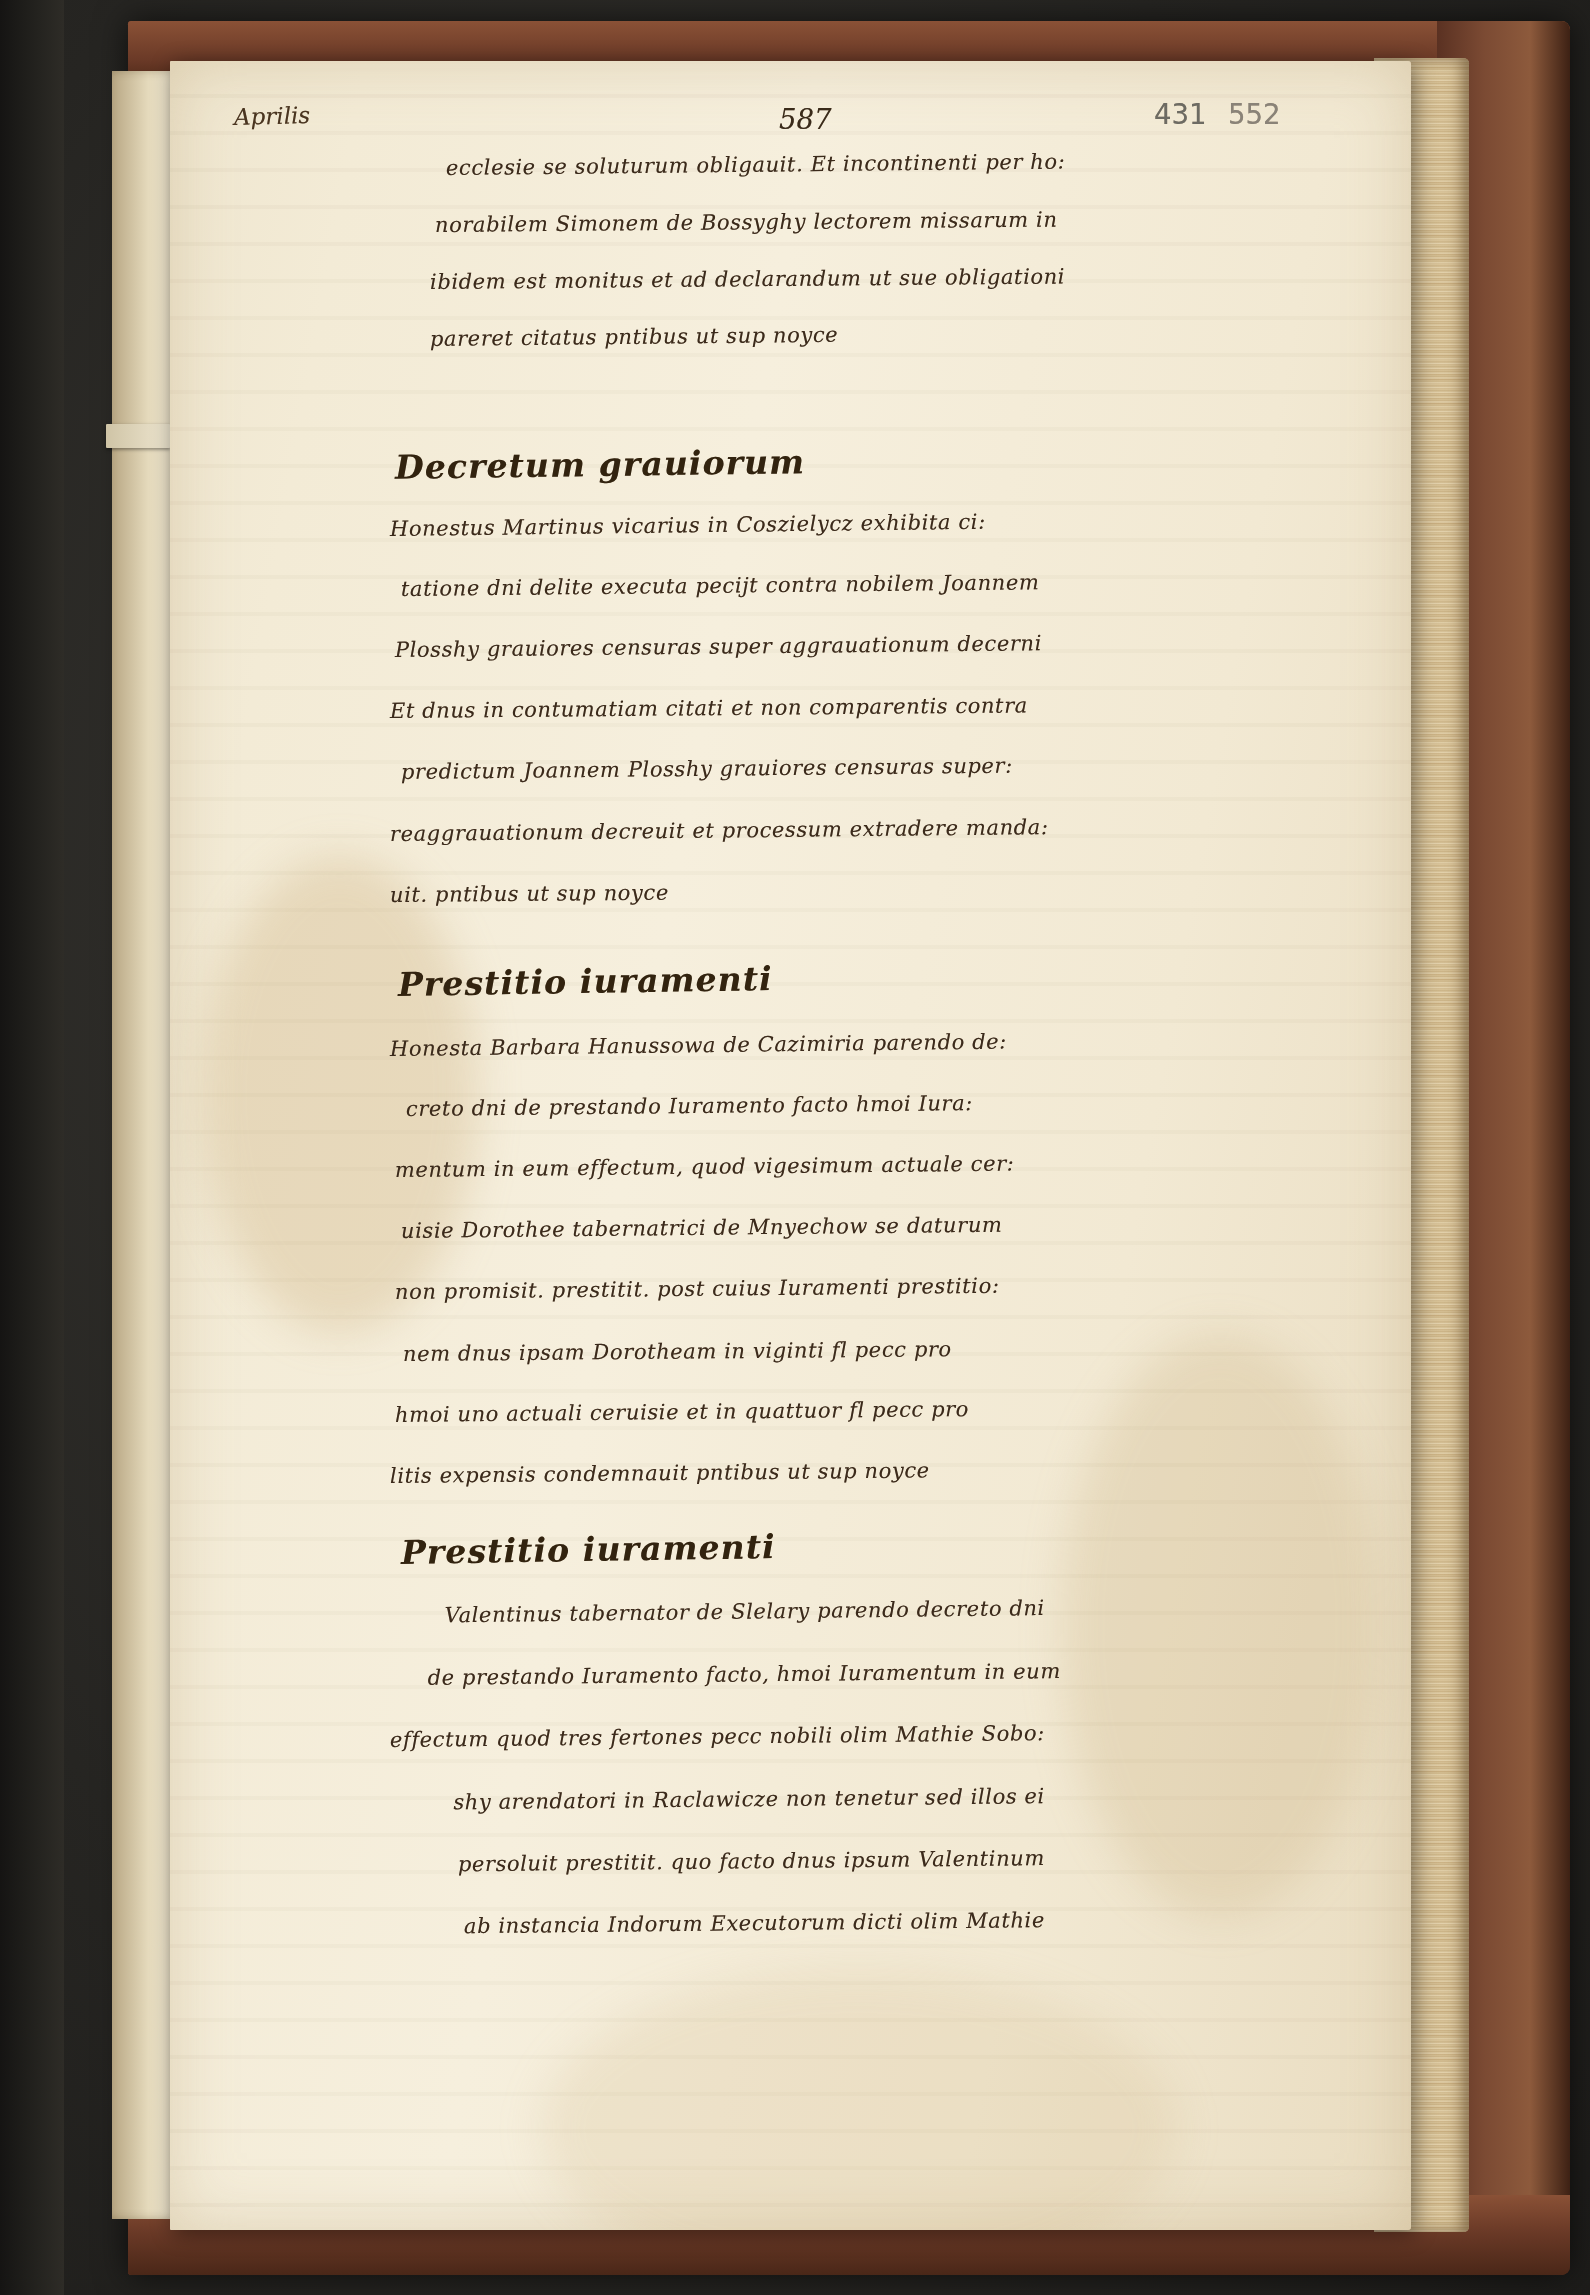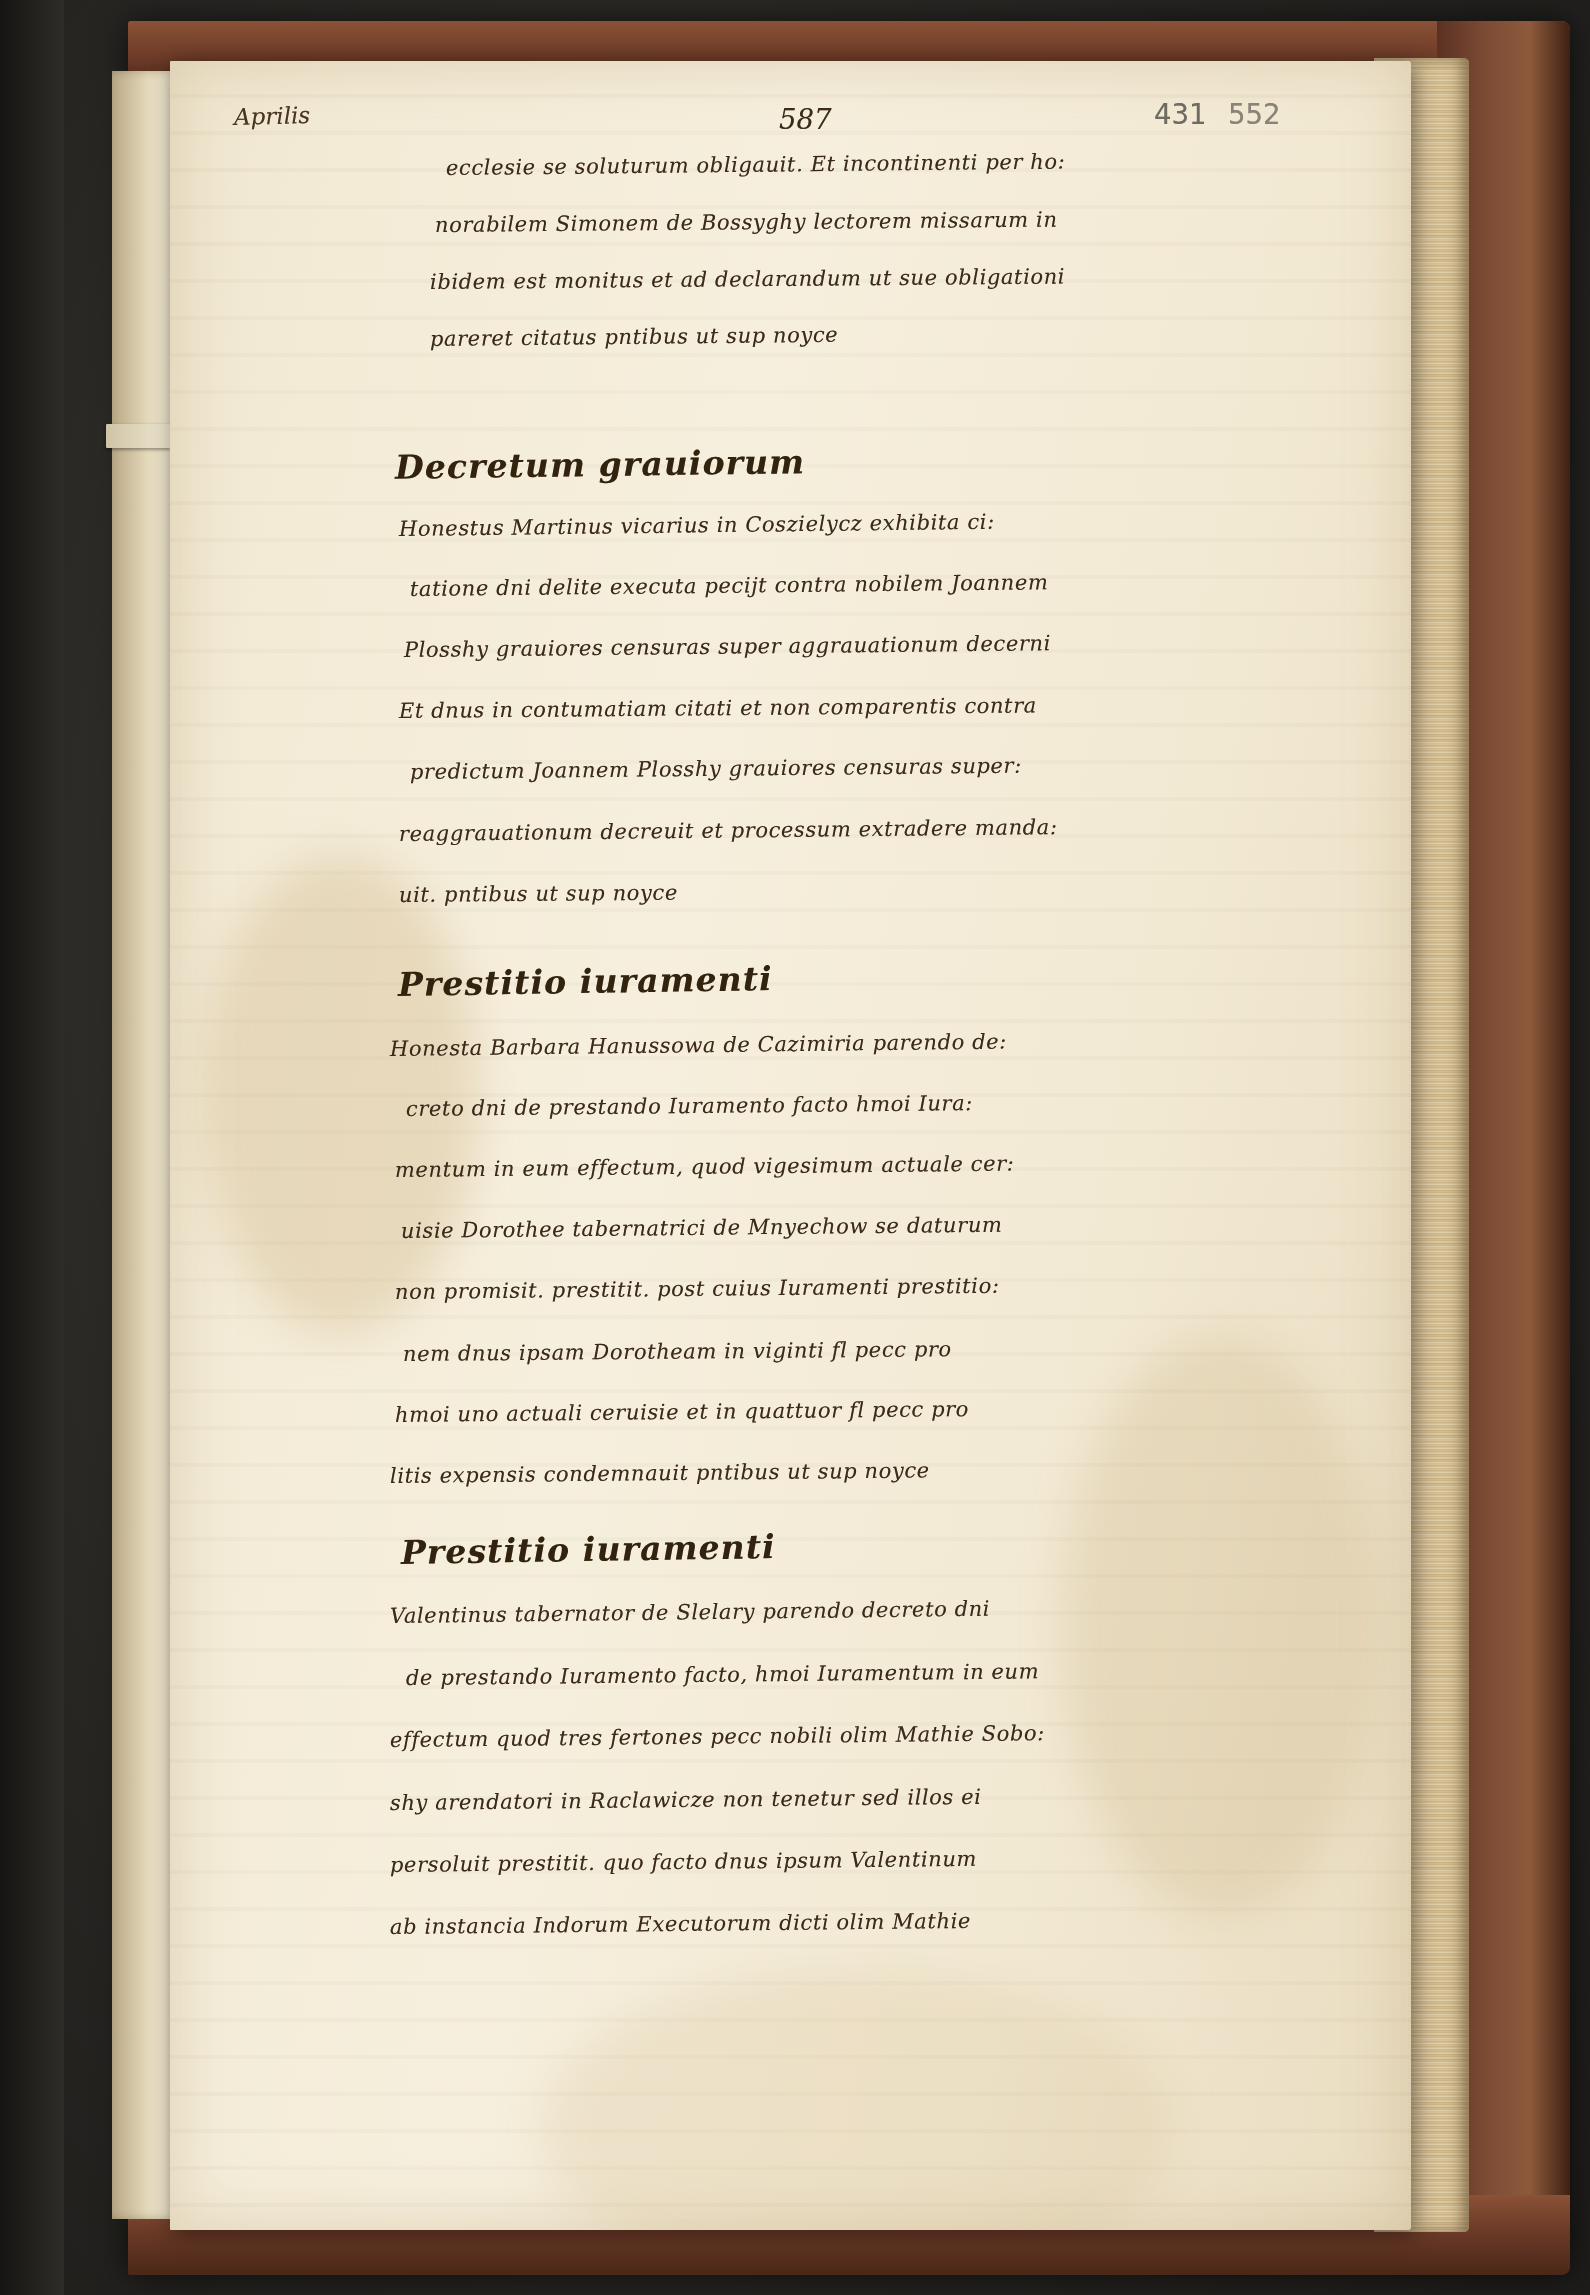--- a/index.html
+++ b/index.html
@@ -215,21 +215,21 @@
 
       <div class="body-block" style="left:276px; top:95px;">
         <span class="hand line" style="left:0px;   top:0px;   transform: rotate(-0.6deg);">ecclesie se soluturum obligauit. Et incontinenti per ho:</span>
         <span class="hand line" style="left:-10.6px; top:33px;  transform: rotate(-0.5deg);">norabilem Simonem de Bossyghy lectorem missarum in</span>
         <span class="hand line" style="left:-16px; top:66px; transform: rotate(-0.5deg);">ibidem est monitus et ad declarandum ut sue obligationi</span>
         <span class="hand line" style="left:-16px; top:99px; transform: rotate(-0.6deg);">pareret citatus pntibus ut sup noyce</span>
       </div>
 
       <div class="hand heading" style="left:225px; top:384px; transform: rotate(-0.8deg);">Decretum grauiorum</div>
 
-      <div class="body-block" style="left:220px; top:456px;margin-left:9px;">
+      <div class="body-block" style="left:220px; top:456px;">
         <span class="hand line" style="left:0px;   top:0px;   transform: rotate(-0.7deg);">Honestus Martinus vicarius in Coszielycz exhibita ci:</span>
         <span class="hand line" style="left:10.6px;  top:36px;  transform: rotate(-0.6deg);">tatione dni delite executa pecijt contra nobilem Joannem</span>
         <span class="hand line" style="left:5.3px;  top:73px; transform: rotate(-0.6deg);">Plosshy grauiores censuras super aggrauationum decerni</span>
         <span class="hand line" style="left:0px;   top:110px; transform: rotate(-0.5deg);">Et dnus in contumatiam citati et non comparentis contra</span>
         <span class="hand line" style="left:10.6px;  top:147px; transform: rotate(-0.6deg);">predictum Joannem Plosshy grauiores censuras super:</span>
         <span class="hand line" style="left:0px;   top:185px; transform: rotate(-0.6deg);">reaggrauationum decreuit et processum extradere manda:</span>
         <span class="hand line" style="left:0px;   top:222px; transform: rotate(-0.5deg);">uit. pntibus ut sup noyce</span>
       </div>
 
       <div class="hand heading" style="left:228px; top:901px; transform: rotate(-0.9deg);">Prestitio iuramenti</div>
@@ -240,21 +240,21 @@
         <span class="hand line" style="left:5.3px;  top:73px; transform: rotate(-0.6deg);">mentum in eum effectum, quod vigesimum actuale cer:</span>
         <span class="hand line" style="left:10.6px;  top:110px; transform: rotate(-0.6deg);">uisie Dorothee tabernatrici de Mnyechow se daturum</span>
         <span class="hand line" style="left:5.3px;  top:147px; transform: rotate(-0.6deg);">non promisit. prestitit. post cuius Iuramenti prestitio:</span>
         <span class="hand line" style="left:13.3px;  top:185px; transform: rotate(-0.5deg);">nem dnus ipsam Dorotheam in viginti fl pecc pro</span>
         <span class="hand line" style="left:5.3px;  top:222px; transform: rotate(-0.6deg);">hmoi uno actuali ceruisie et in quattuor fl pecc pro</span>
         <span class="hand line" style="left:0px;   top:259px; transform: rotate(-0.6deg);">litis expensis condemnauit pntibus ut sup noyce</span>
       </div>
 
       <div class="hand heading" style="left:231px; top:1469px; transform: rotate(-0.9deg);">Prestitio iuramenti</div>
 
-      <div class="body-block" style="left:220px; top:1543px;">
+      <div class="body-block" style="left:220px; top:1543px;text-align:right;">
         <span class="hand line" style="left:0px;   top:0px;   transform: rotate(-0.7deg);">Valentinus tabernator de Slelary parendo decreto dni</span>
         <span class="hand line" style="left:16px;  top:38px;  transform: rotate(-0.6deg);">de prestando Iuramento facto, hmoi Iuramentum in eum</span>
         <span class="hand line" style="left:0px;   top:76px; transform: rotate(-0.6deg);">effectum quod tres fertones pecc nobili olim Mathie Sobo:</span>
         <span class="hand line" style="left:0px;   top:115px; transform: rotate(-0.6deg);">shy arendatori in Raclawicze non tenetur sed illos ei</span>
         <span class="hand line" style="left:0px;   top:153px; transform: rotate(-0.6deg);">persoluit prestitit. quo facto dnus ipsum Valentinum</span>
         <span class="hand line" style="left:0px;   top:191px; transform: rotate(-0.6deg);">ab instancia Indorum Executorum dicti olim Mathie</span>
       </div>
 
     </div>
   </div>

